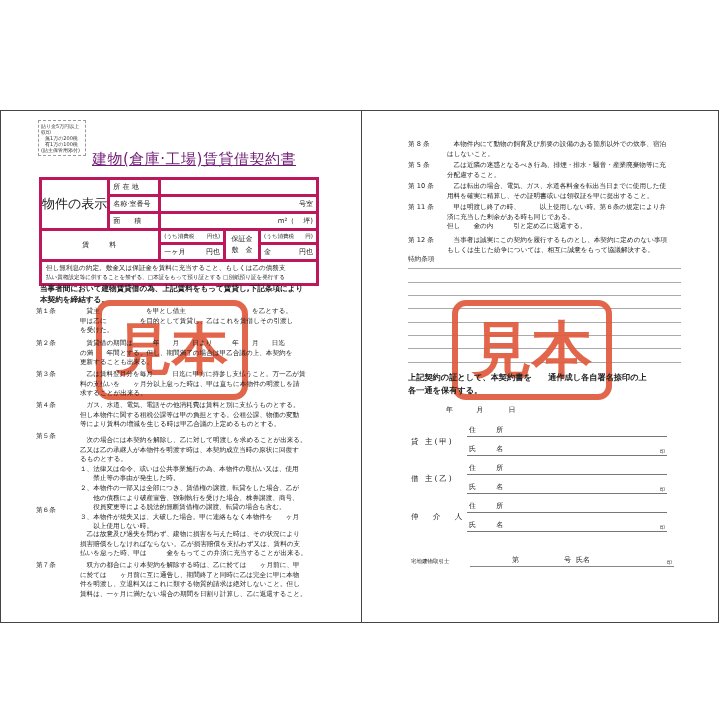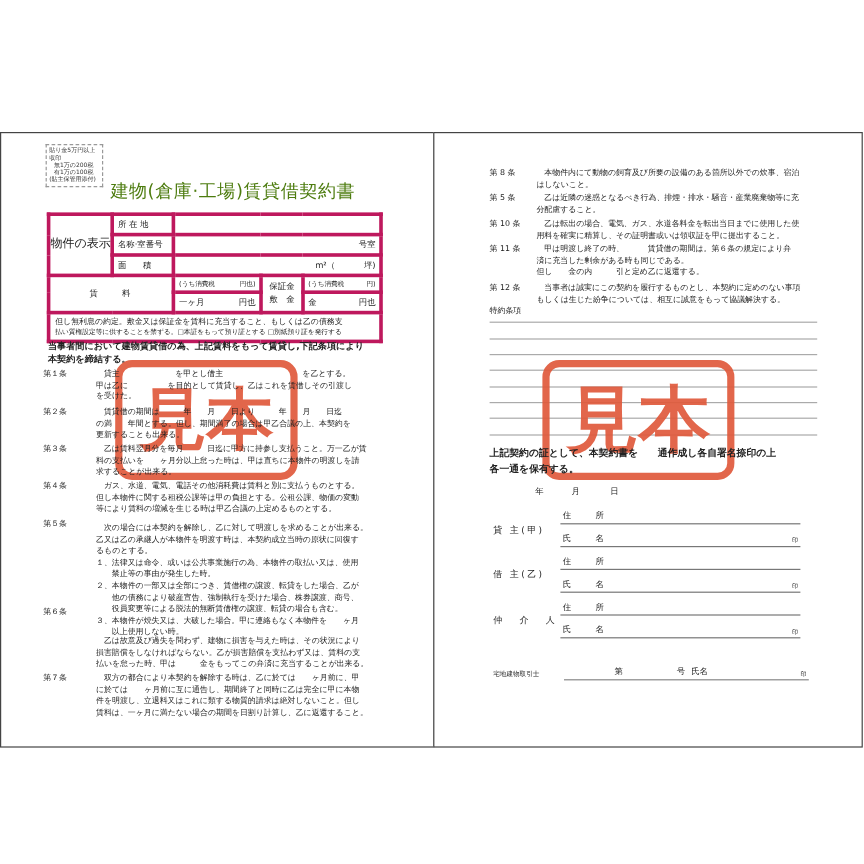--- a/index.html
+++ b/index.html
@@ -5,24 +5,24 @@
   html, body { margin:0; padding:0; background:#ffffff; }
   body { width:720px; height:720px; position:relative; overflow:hidden;
          font-family:"DejaVu Sans", sans-serif; color:#222; }
   .page { position:absolute; top:110px; height:513px; border:1px solid #444; box-sizing:border-box; background:#fff; }
   .page-left { left:0; width:362px; }
   .page-right { left:361px; width:358px; }
   .abs { position:absolute; }
   .tiny { font-size:5px; line-height:6px; }
   .small { font-size:6.6px; line-height:9.5px; white-space:nowrap; }
   .stampbox { border:1px dashed #999; padding:2px; }
-  .title { font-size:15px; letter-spacing:0.5px; color:#4d7c0f; white-space:nowrap; }
+  .title { font-size:15px; letter-spacing:0.5px; color:#701a75; white-space:nowrap;text-decoration:underline; }
   table.prop { border-collapse:collapse; position:absolute; left:39px; top:177px; width:280px; font-size:7px; }
   table.prop td { border:3px solid #be185d; padding:0 3px; height:14px; white-space:nowrap; }
-  .vert { width:10px; font-size:10px; line-height:8px; white-space:normal; padding:1px 0 !important; }
+  .vert { width:10px; font-size:13px; line-height:8px; white-space:normal; padding:1px 0 !important; }
   .right { text-align:right; }
   .note { font-size:6.6px; line-height:8.5px; white-space:normal !important; }
   .art-label { position:absolute; font-size:6.6px; }
   .art-body { position:absolute; font-size:6.6px; line-height:9.6px; white-space:pre; }
   .intro { font-size:7.6px; line-height:11px; white-space:pre;font-weight:bold; }
   .stamp { position:absolute; border:6px solid #E05A3C; border-radius:14px; box-sizing:border-box;
            color:#E05A3C; font-weight:bold; display:flex; align-items:center; justify-content:center; opacity:0.92; }
   .stamp span { font-family:"DejaVu Sans", sans-serif; font-weight:bold; }
   .rule { position:absolute; height:0; border-top:1px solid #aaa; }
   .sig-line { position:absolute; border-bottom:1px solid #777; height:12px; font-size:7px; }
@@ -155,21 +155,21 @@
 
 <div class="art-label" style="left:408px; top:161px">第 5 条</div>
 <div class="art-body" style="left:447px; top:161px">　乙は近隣の迷惑となるべき行為、排煙・排水・騒音・産業廃棄物等に充
 分配慮すること。</div>
 
 <div class="art-label" style="left:408px; top:182px">第 10 条</div>
 <div class="art-body" style="left:447px; top:182px">　乙は転出の場合、電気、ガス、水道各料金を転出当日までに使用した使
 用料を確実に精算し、その証明書或いは領収証を甲に提出すること。</div>
 
 <div class="art-label" style="left:408px; top:203px">第 11 条</div>
-<div class="art-body" style="left:447px; top:203px">　甲は明渡し終了の時、　　　賃貸借の期間は。第６条の規定により弁
+<div class="art-body" style="left:447px; top:203px">　甲は明渡し終了の時、　　　以上使用しない時。第６条の規定により弁
 済に充当した剰余がある時も同じである。
 但し　　金の内　　　引と定め乙に返還する。</div>
 
 <div class="art-label" style="left:408px; top:236px">第 12 条</div>
 <div class="art-body" style="left:447px; top:236px">　当事者は誠実にこの契約を履行するものとし、本契約に定めのない事項
 もしくは生じた紛争については、相互に誠意をもって協議解決する。</div>
 
 <div class="abs small" style="left:408px; top:255px">特約条項</div>
 
 <div class="rule" style="left:408px; width:273px; top:268px"></div>

